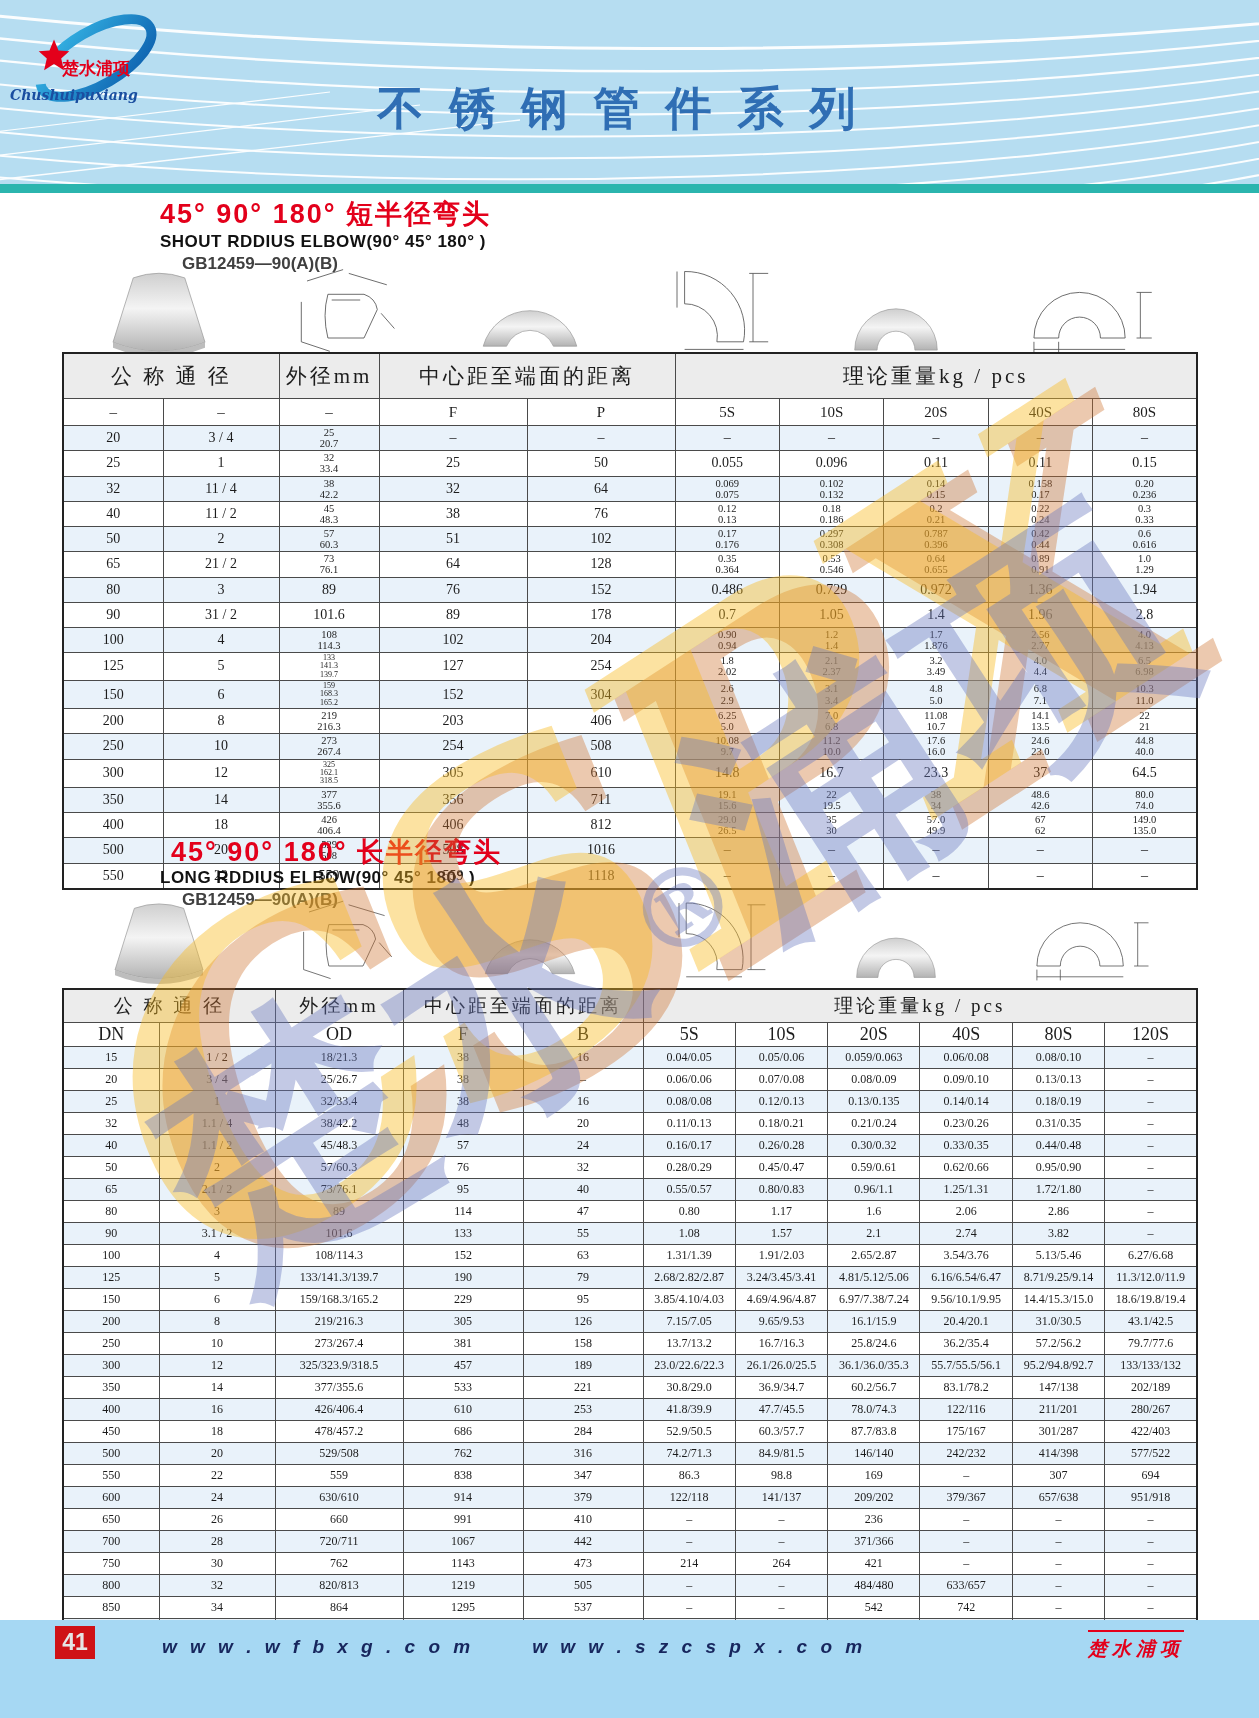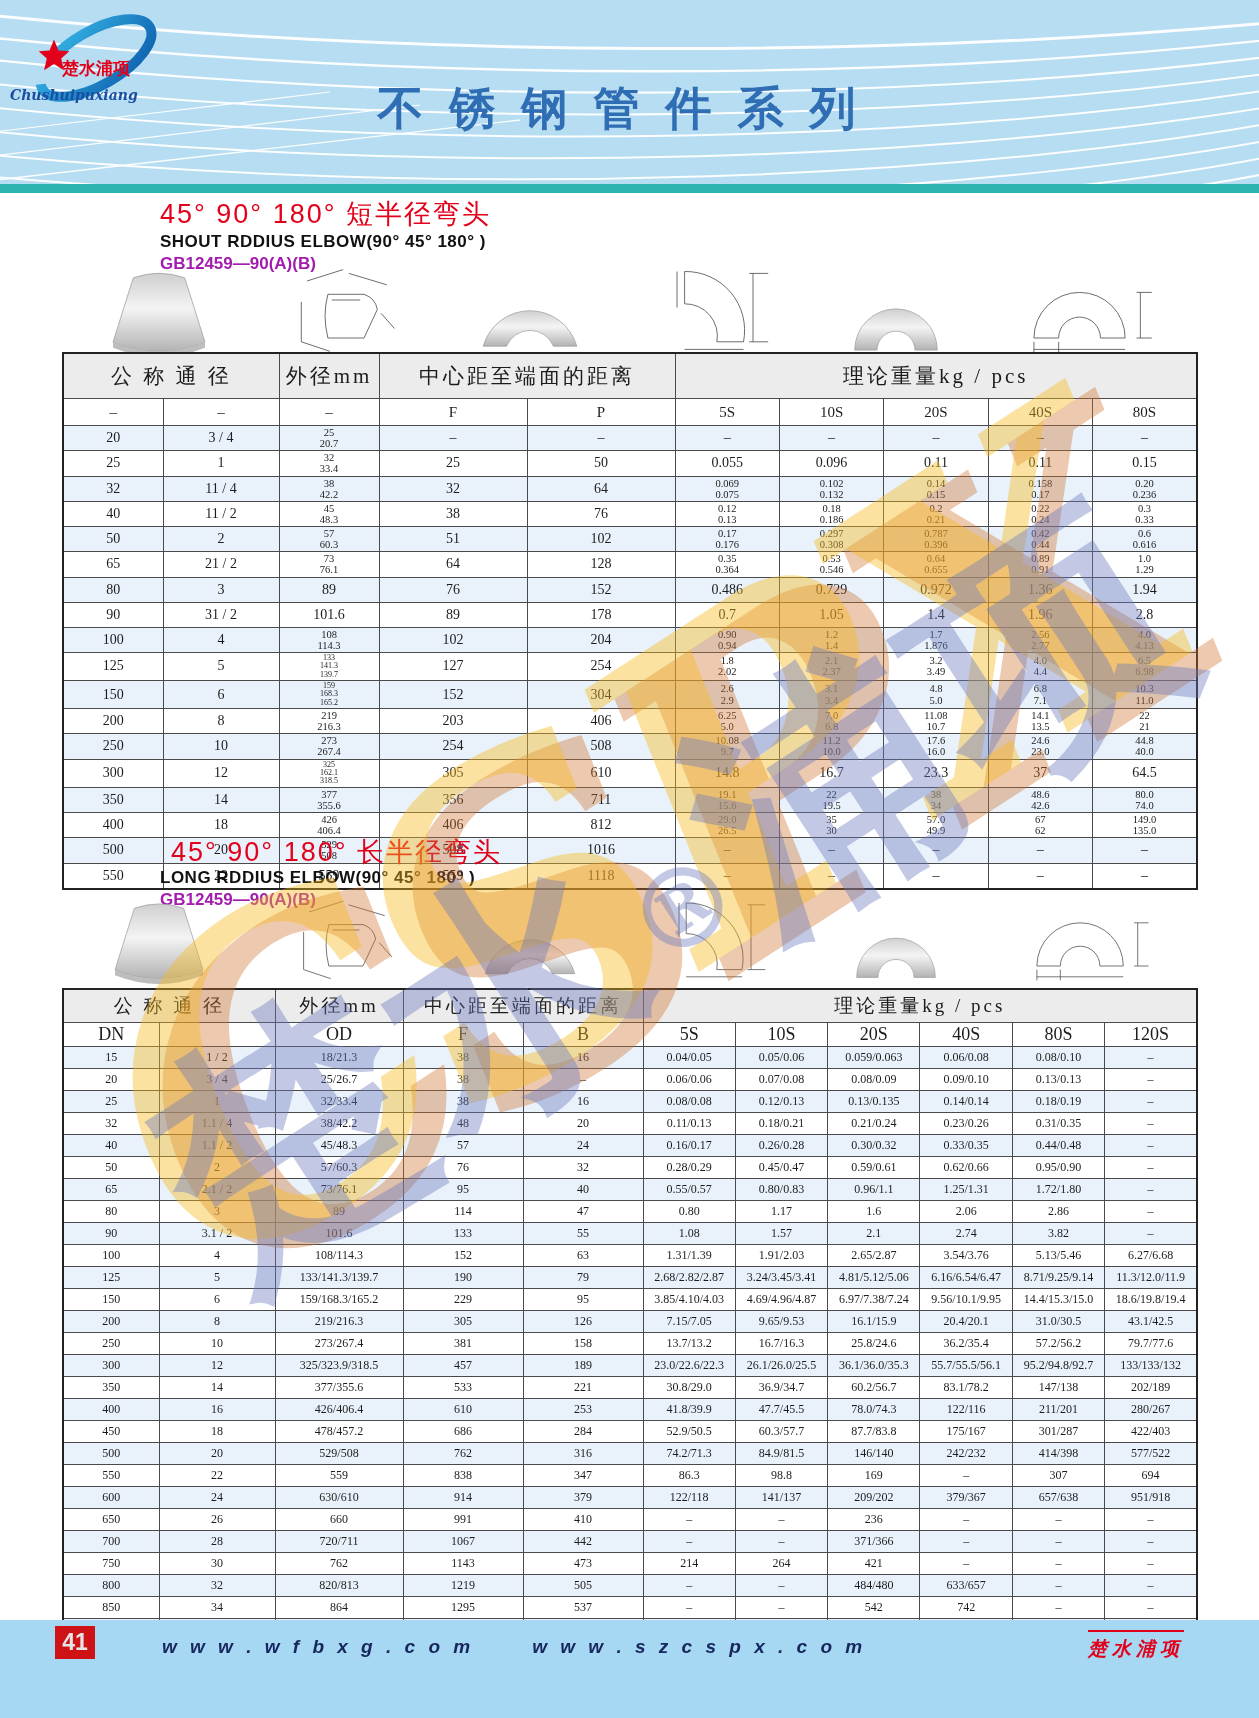--- a/index.html
+++ b/index.html
@@ -9,23 +9,23 @@
   
   .hdr{position:absolute;left:0;top:0;width:1259px;height:184px;background:#b6ddf1;}
   .hdr svg{position:absolute;left:0;top:0;}
   .main-title{position:absolute;left:0;top:78px;width:100%;text-align:center;
       color:#2f6eb4;font-size:46px;font-weight:600;letter-spacing:26px;
       font-family:"Liberation Sans",sans-serif;}
   .logo{position:absolute;left:78px;top:58px;width:190px;height:122px;}
   .tealbar{position:absolute;left:0;top:184px;width:1259px;height:9px;background:#2bb5ae;}
 
   
-  .sec-title{position:absolute;color:#e3001b;font-size:27px;font-weight:normal;letter-spacing:2px;}
+  .sec-title{position:absolute;color:#e3001b;font-size:27px;font-weight:bold;letter-spacing:2px;}
   .sec-sub{position:absolute;color:#111;font-size:17px;font-weight:bold;letter-spacing:.5px;}
-  .sec-std{position:absolute;color:#a21caf;font-size:17px;font-weight:bold;}
+  .sec-std{position:absolute;color:#404040;font-size:17px;font-weight:bold;margin-left:22px;}
 
   
   .imgs{position:absolute;left:100px;width:1065px;height:95px;display:flex;
         align-items:flex-end;justify-content:space-between;}
   .imgs svg{display:block;}
 
   
   table{border-collapse:collapse;table-layout:fixed;width:1136px;
         font-family:"Liberation Serif",serif;color:#1c1c1c;background:#fff;}
   .tblwrap{position:absolute;left:62px;}

